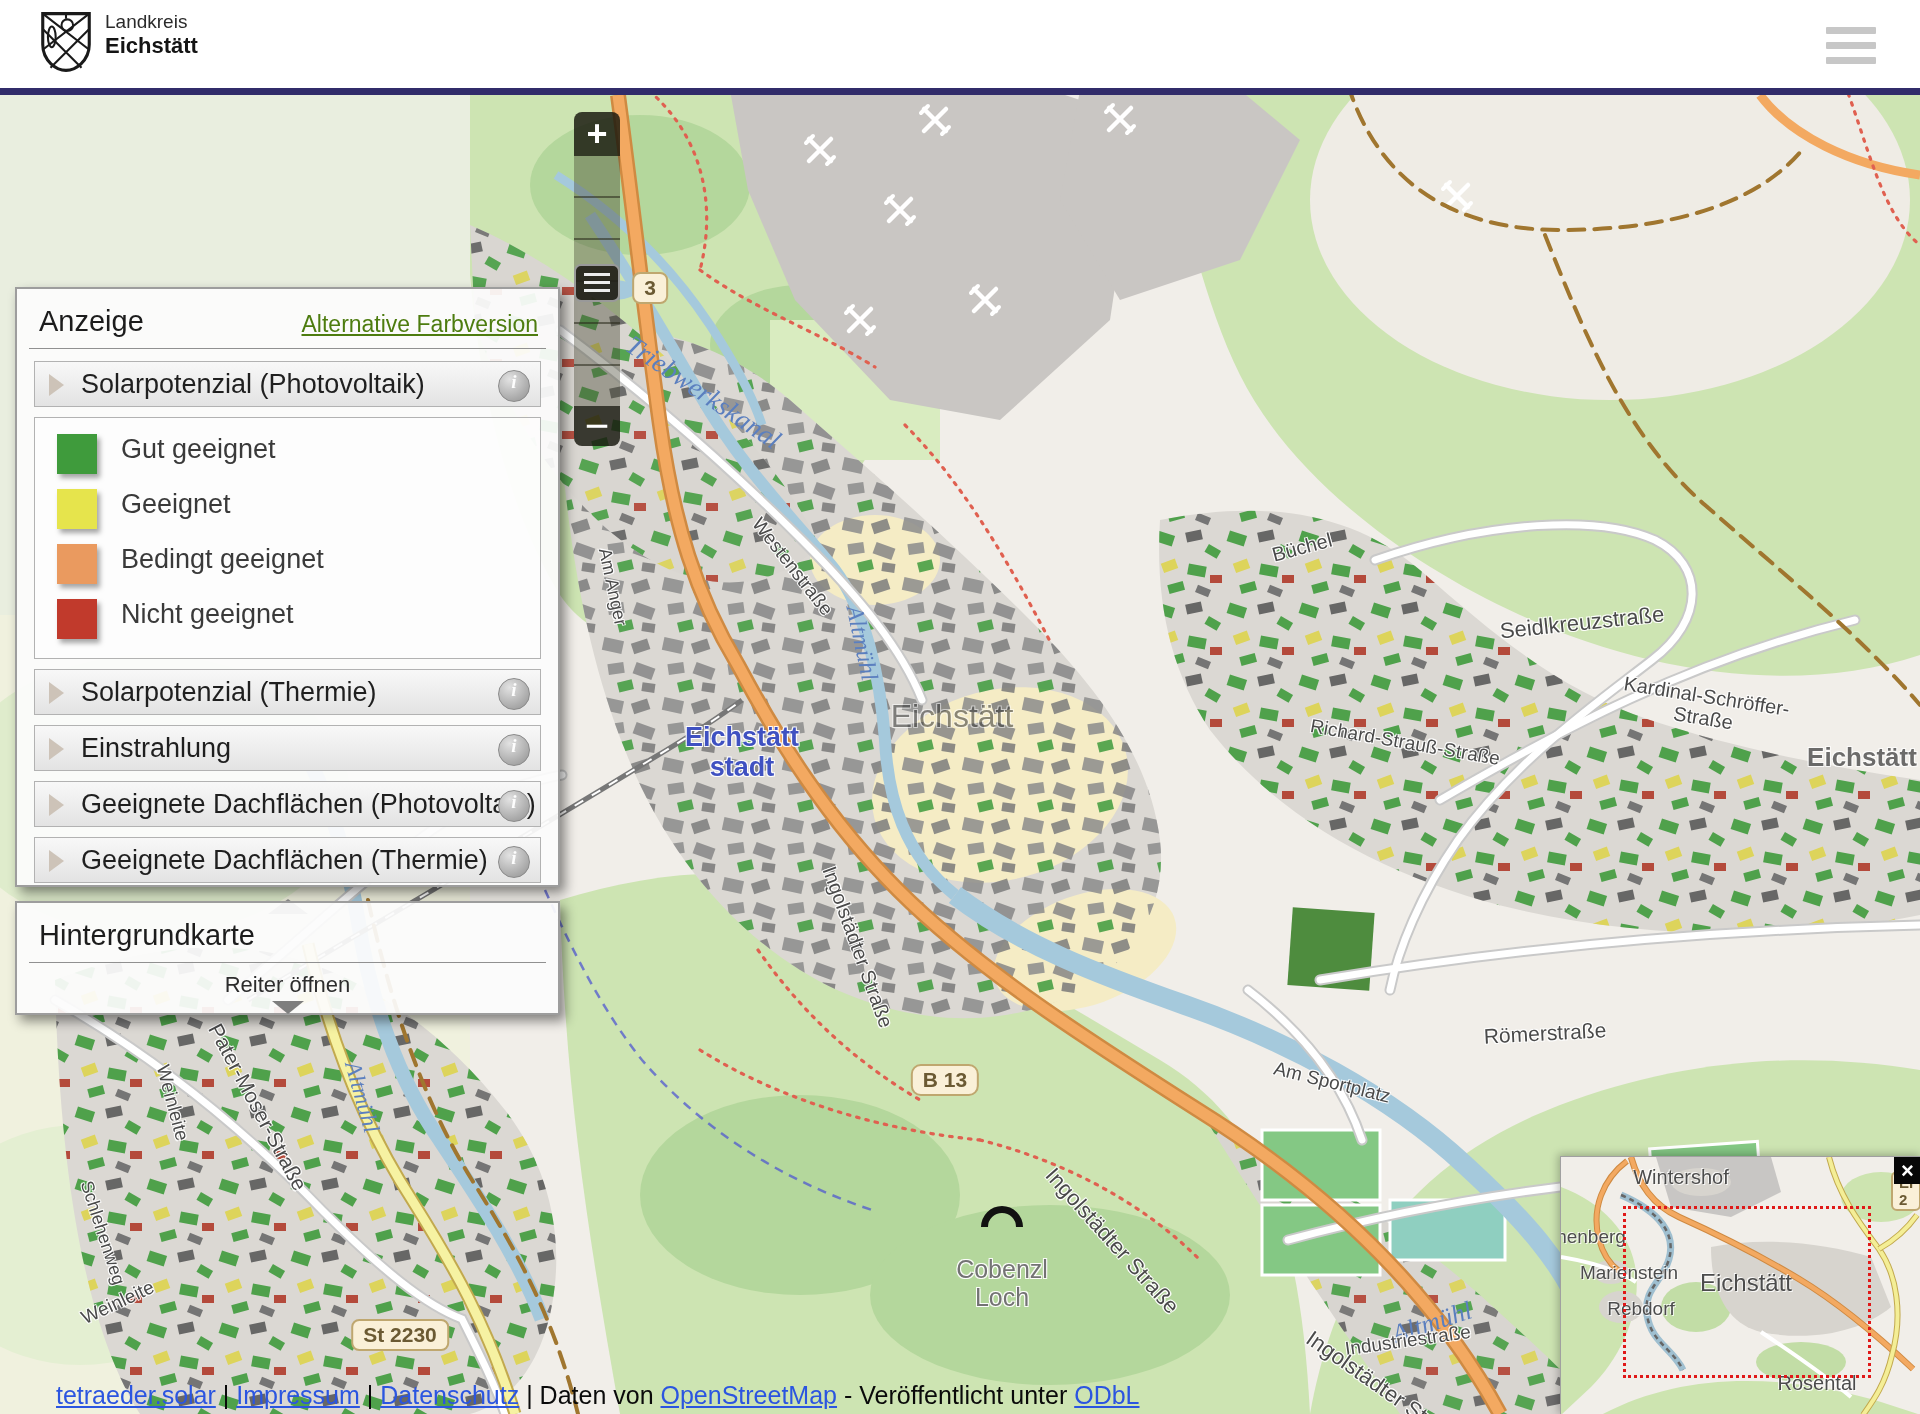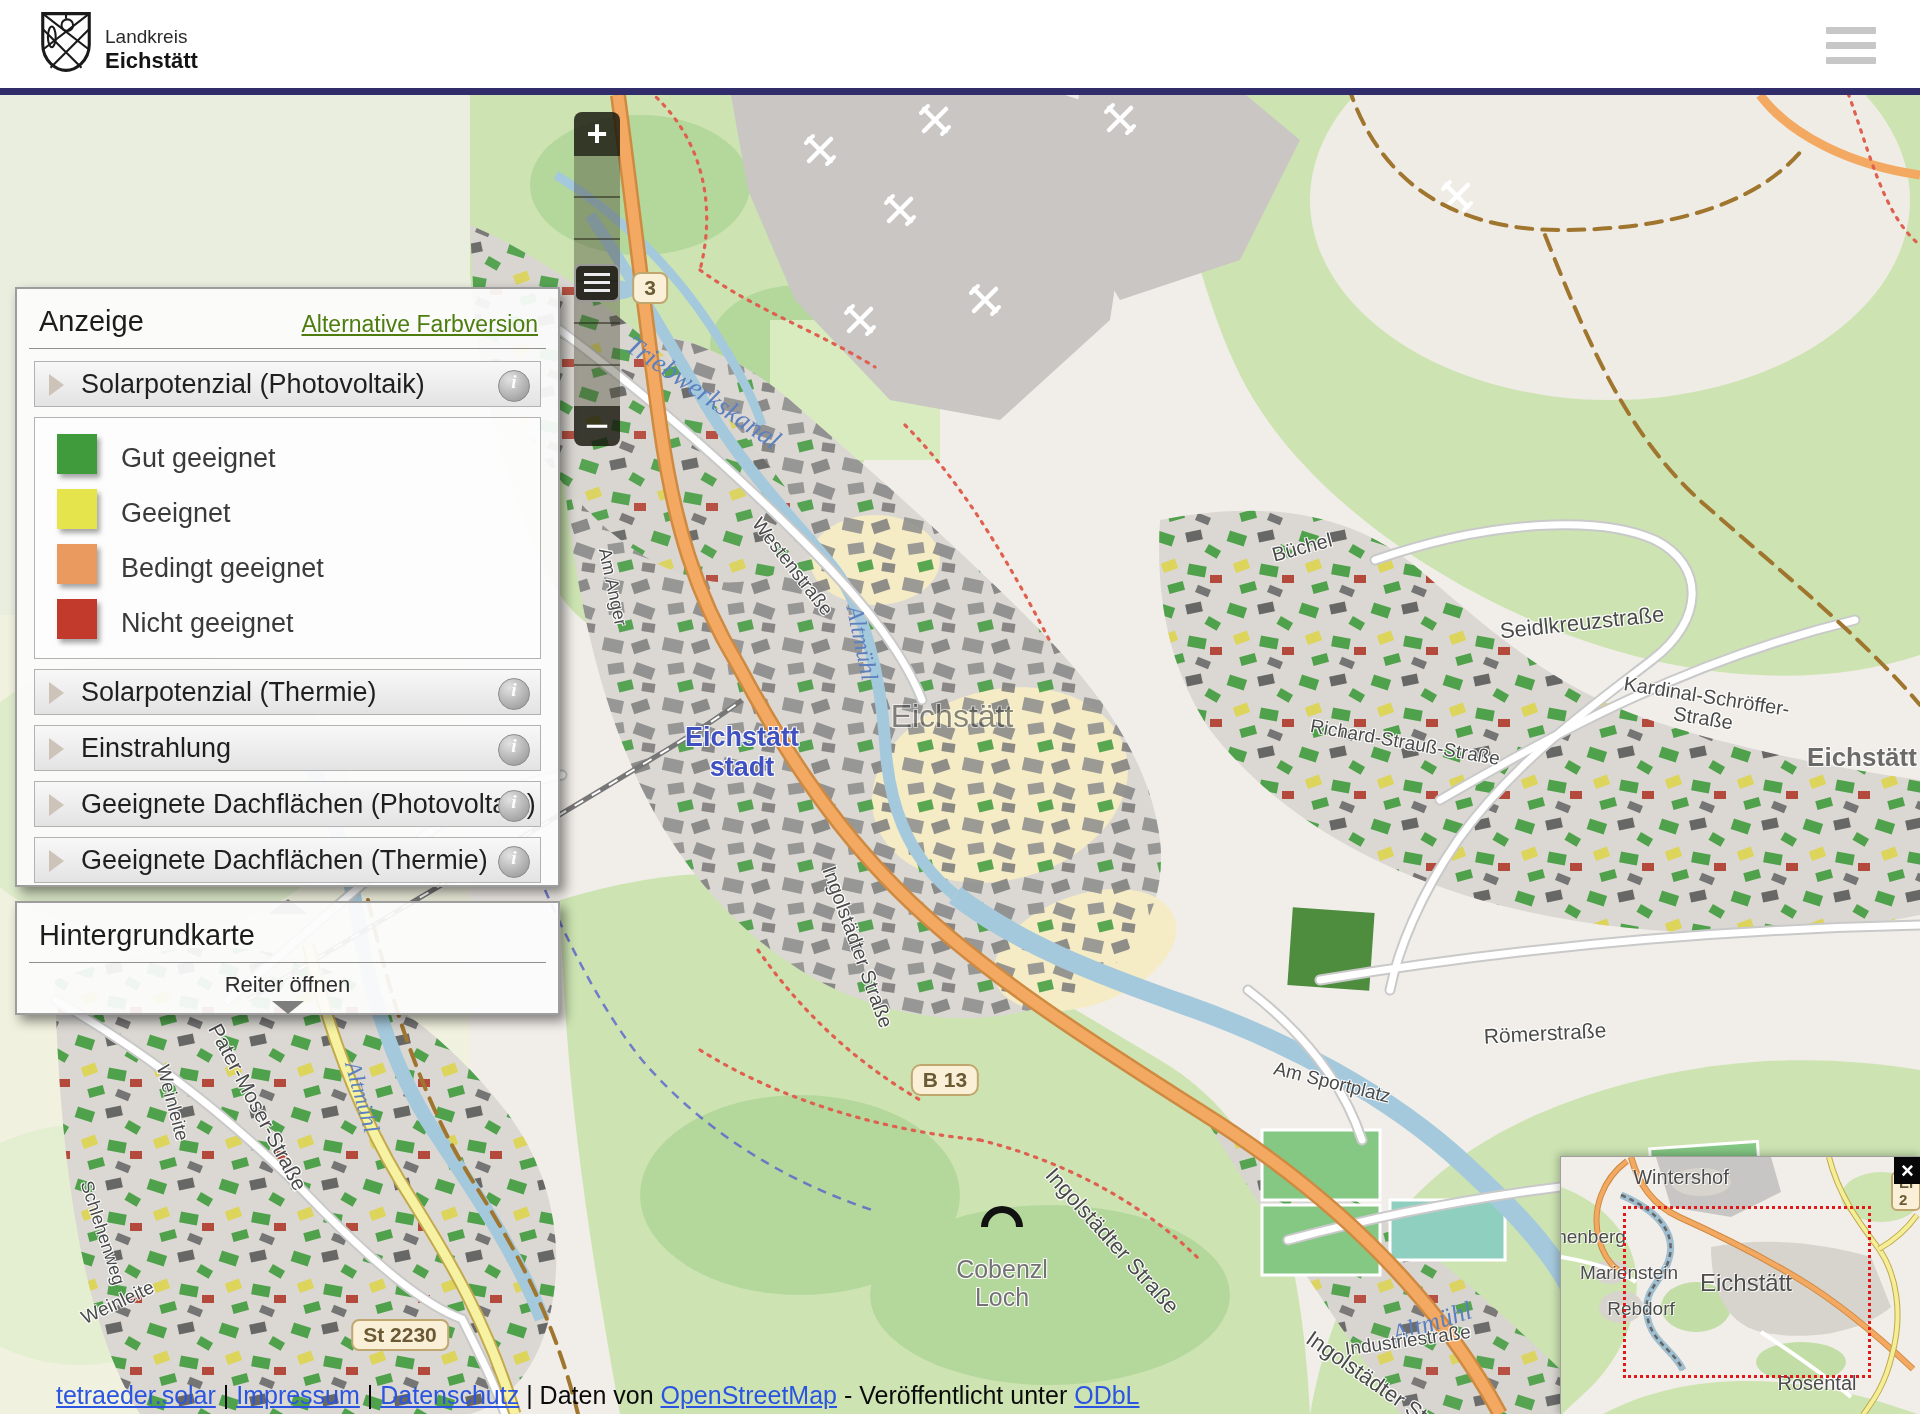--- a/index.html
+++ b/index.html
@@ -2,21 +2,21 @@
 <html><head>
 <meta charset="utf-8">
 <style>
   html,body{margin:0;padding:0;}
   body{width:1920px;height:1414px;overflow:hidden;background:#fff;
        font-family:"Liberation Sans",sans-serif;position:relative;}
 
   
   .app-header{position:absolute;top:0;left:0;width:1920px;height:88px;background:#ffffff;
               border-bottom:7px solid #312c6a;z-index:40;}
-  .logo{position:absolute;left:40px;top:11px;display:flex;align-items:flex-end;gap:13px;}
+  .logo{position:absolute;left:40px;top:11px;display:flex;align-items:flex-start;gap:13px;}
   .logo svg{display:block;}
   .logo-l1{font-size:19px;color:#2b2b2b;line-height:1.15;}
   .logo-l2{font-size:22px;font-weight:bold;color:#141414;line-height:1.15;}
   .hamburger{position:absolute;right:44px;top:27px;width:50px;cursor:pointer;}
   .hamburger span{display:block;height:7px;background:#c7c7c7;border-radius:1px;margin-bottom:8px;}
   .hamburger span:last-child{margin-bottom:0;}
 
   
   .map-area{position:absolute;top:95px;left:0;width:1920px;height:1319px;overflow:hidden;background:#f1eee9;}
   .map-svg{position:absolute;left:0;top:0;}
@@ -61,21 +61,21 @@
              box-sizing:border-box;}
   .tri-right{position:absolute;left:14px;top:12px;width:0;height:0;
              border-top:11px solid transparent;border-bottom:11px solid transparent;
              border-left:15px solid #cdc3b8;}
   .info-icon{position:absolute;right:10px;top:8px;width:30px;height:30px;border-radius:50%;
              background:radial-gradient(circle at 35% 28%,#e2e2e2,#909090);
              border:1px solid #8a8a8a;color:#fdfdfd;text-align:center;line-height:29px;
              font:bold italic 19px "Liberation Serif",serif;cursor:pointer;}
   .legend-box{border:1px solid #b2b2b2;background:rgba(255,255,255,.55);
               padding:16px 0 4px 22px;margin-bottom:10px;}
-  .legend-entry{display:flex;align-items:flex-end;margin-bottom:15px;height:40px;}
+  .legend-entry{display:flex;align-items:flex-start;margin-bottom:15px;height:40px;}
   .swatch{width:40px;height:40px;margin-right:24px;box-shadow:3px 4px 5px rgba(0,0,0,.35);}
   .leg-label{font-size:27px;color:#3a3a3a;}
   .collapse-up{margin:16px auto 0 auto;width:0;height:0;cursor:pointer;
                border-left:20px solid transparent;border-right:20px solid transparent;
                border-bottom:15px solid #8c8c8c;}
 
   #hinter-panel{left:15px;top:806px;width:545px;height:114px;}
   .reiter{font-size:22px;color:#2c2c2c;text-align:center;margin-top:9px;cursor:pointer;}
   .collapse-down{margin:3px auto 0 auto;width:0;height:0;cursor:pointer;
                  border-left:16px solid transparent;border-right:16px solid transparent;

